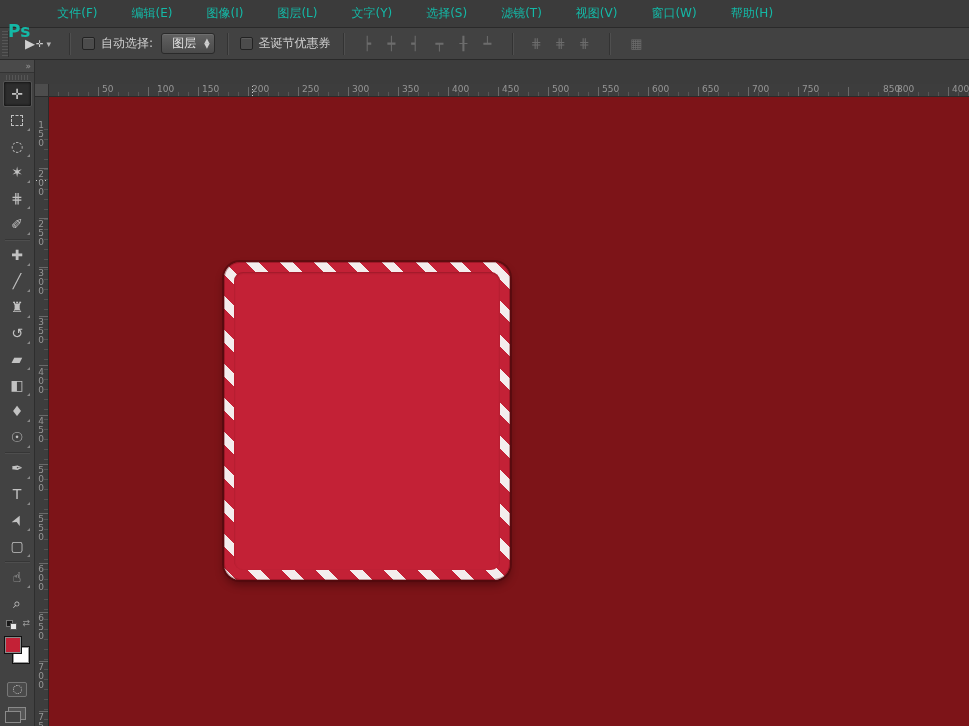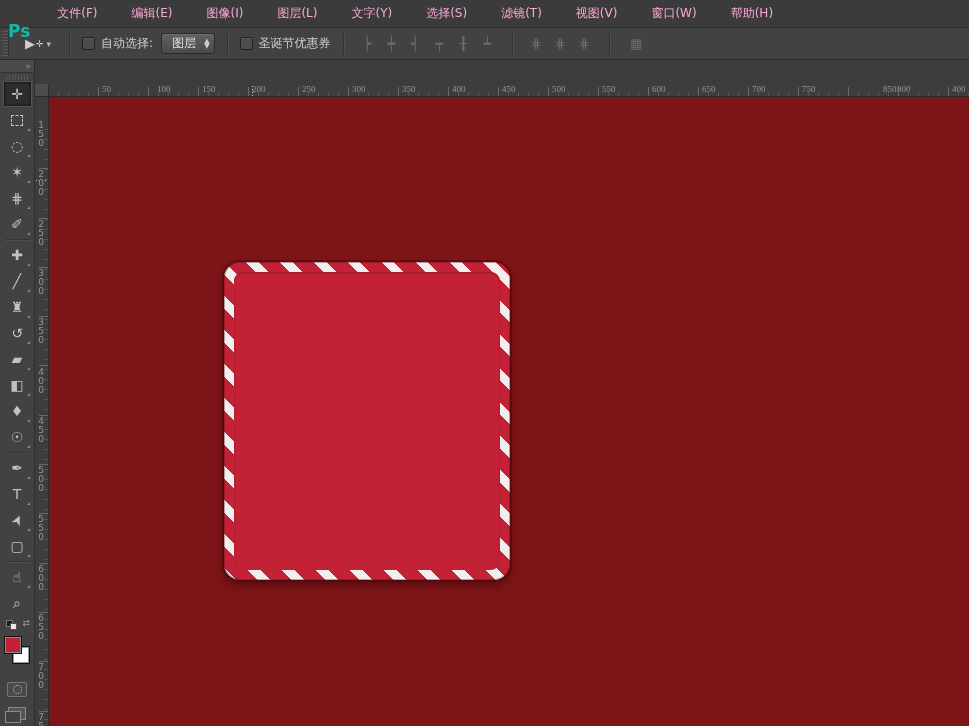--- a/index.html
+++ b/index.html
@@ -8,21 +8,21 @@
     font-family:"DejaVu Sans","Liberation Sans",sans-serif;
     font-size:12px; color:#d6d6d6; background:#3c3c3c;
     -webkit-font-smoothing:antialiased; user-select:none;
   }
 
   
   .menubar { height:28px; background:#3b3b3b; border-bottom:1px solid #2a2a2a;
     display:flex; align-items:center; }
   .ps-logo { color:#14b8a6; font-weight:bold; font-size:17px; padding:0 10px 0 8px; letter-spacing:0;margin-top:34px; }
   .menus { display:flex; }
-  .menu-item { padding:5px 17px; color:#f9a8d4; cursor:default; white-space:nowrap; }
+  .menu-item { padding:5px 17px; color:#14b8a6; cursor:default; white-space:nowrap; }
 
   
   .optionsbar { height:32px; background:#424242; border-bottom:1px solid #292929;
     display:flex; align-items:center; gap:6px; padding-left:2px; }
   .grip-v { width:7px; height:26px; margin-right:4px;
     background:repeating-linear-gradient(to bottom,#565656 0 1px,transparent 1px 3px);
     border-right:1px solid #333; }
   .tool-preset { display:flex; align-items:center; gap:3px; padding:2px 6px; }
   .tool-preset .tp-glyph { color:#cfcfcf; font-size:13px; }
   .tool-preset .tp-plus { color:#cfcfcf; font-size:9px; margin-left:-2px; }
@@ -88,21 +88,21 @@
   .tab-title { color:#d2d2d2; white-space:nowrap; overflow:hidden; font-size:11.5px; margin-right:8px; }
   .tab-close { color:#b0b0b0; font-size:12px; padding:0 2px; cursor:default; }
 
   
   .hruler { position:absolute; left:0; top:24px; right:0; height:13px; background:#3d3d3d;
     border-bottom:1px solid #2a2a2a;
     background-image:
       repeating-linear-gradient(to right, transparent 0 49px, #6a6a6a 49px 50px),
       repeating-linear-gradient(to right, transparent 0 9px, #555 9px 10px);
     background-size:100% 9px,100% 4px; background-position:14px bottom,14px bottom; background-repeat:no-repeat; }
-  .hlabel { position:absolute; top:0; font-size:9px; color:#969696;font-family:Liberation Serif, serif; }
+  .hlabel { position:absolute; top:0; font-size:9px; color:#969696; }
   .corner { position:absolute; left:0; top:24px; width:14px; height:13px; background:#4d4d4d;
     border-right:1px solid #2e2e2e; border-bottom:1px solid #2a2a2a; z-index:3; }
   .vruler { position:absolute; left:0; top:37px; bottom:0; width:14px; background:#3d3d3d;
     border-right:1px solid #2a2a2a;
     background-image:
       repeating-linear-gradient(to bottom, transparent 0 48.3px, #6a6a6a 48.3px 49.3px),
       repeating-linear-gradient(to bottom, transparent 0 9px, #555 9px 10px);
     background-size:9px 100%,4px 100%; background-position:right 23px,right 23px; background-repeat:no-repeat; }
   .vlabel { position:absolute; left:1px; font-size:9px; color:#969696;
     writing-mode:vertical-rl; text-orientation:upright; letter-spacing:-1px; }

